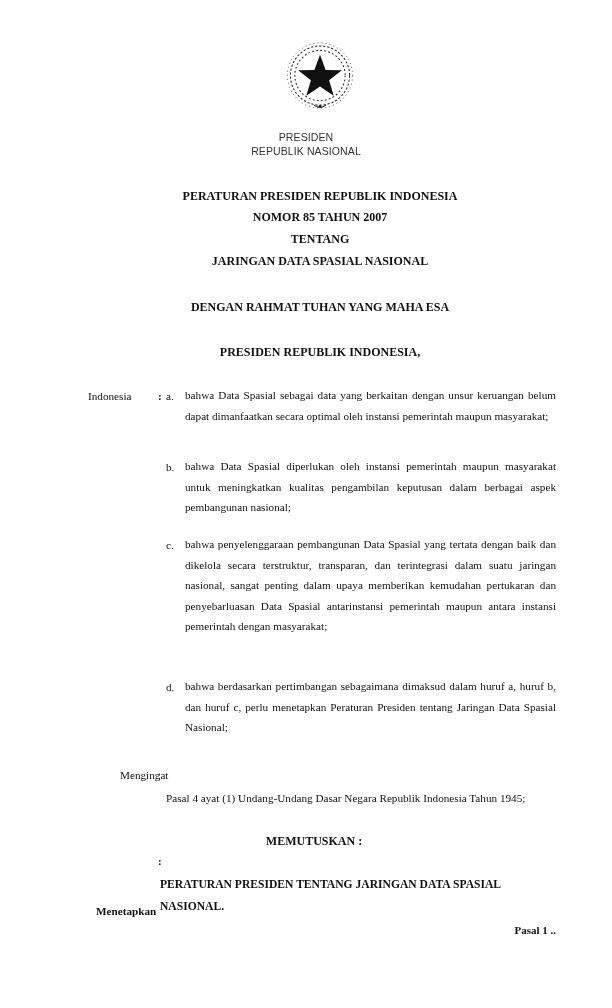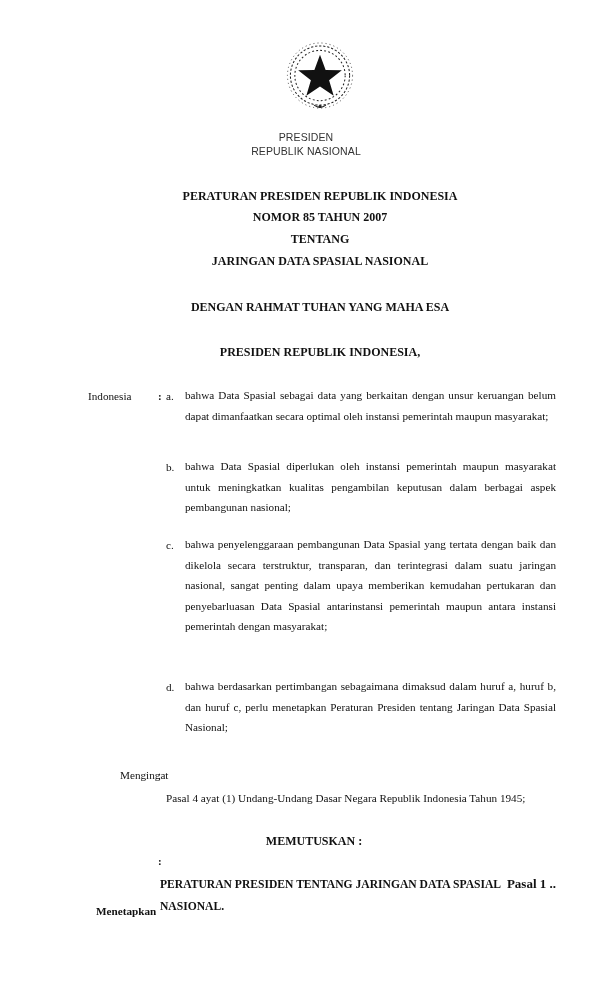--- a/index.html
+++ b/index.html
@@ -55,13 +55,13 @@
 
 <div class="label" style="left:88px; top:769px;margin-left:32px;">Mengingat</div>
 <div class="label" style="left:158px; top:769px;">:</div>
 <div class="txt" style="left:166px; top:764px; width:392px;">Pasal 4 ayat (1) Undang-Undang Dasar Negara Republik Indonesia Tahun 1945;</div>
 
 <div class="center-bold" style="top:834px; width:628px;">MEMUTUSKAN :</div>
 <div class="label bold" style="left:88px; top:905px;margin-left:8px;">Menetapkan</div>
 <div class="label bold" style="left:158px; top:855px;">:</div>
 <div class="txt bold" style="left:160px; top:850px; width:394px; font-size:11.6px; line-height:22px;">PERATURAN PRESIDEN TENTANG JARINGAN DATA SPASIAL NASIONAL.</div>
 
-<div class="label bold" style="right:56px; top:876px; font-size:13px;">Pasal  1 ..</div>
+<div class="label bold" style="right:56px; top:924px; font-size:11px;">Pasal  1 ..</div>
 
 </body></html>

